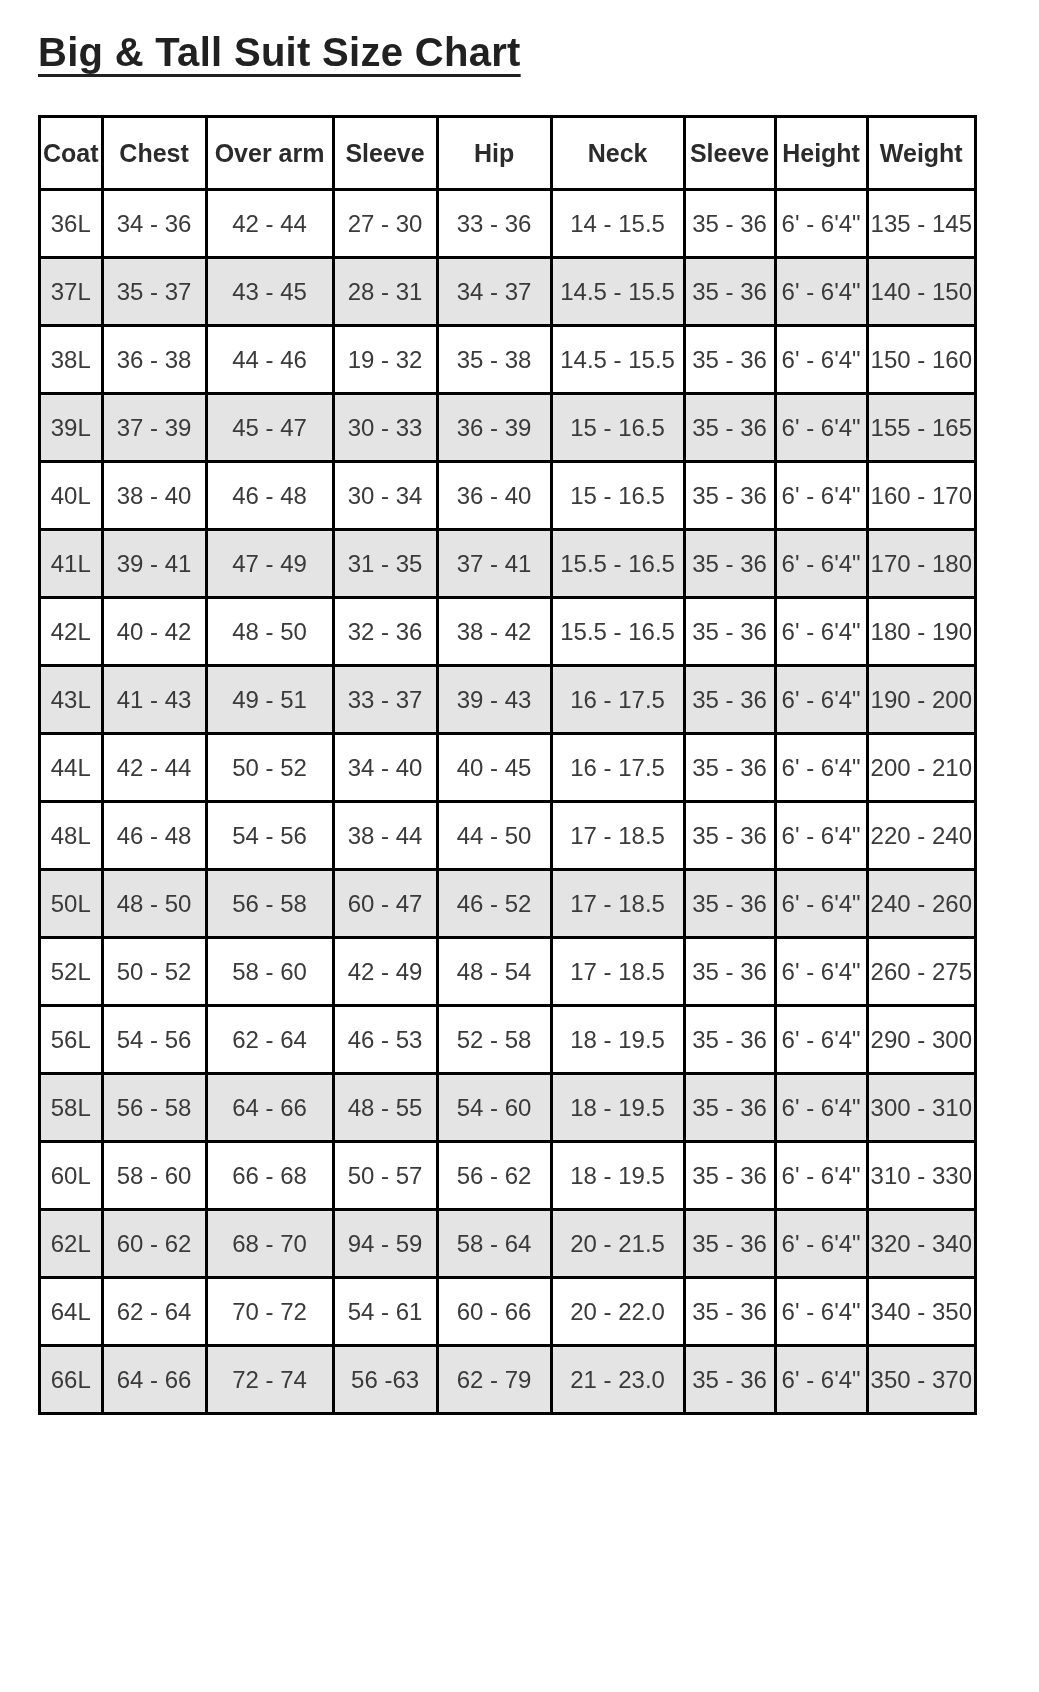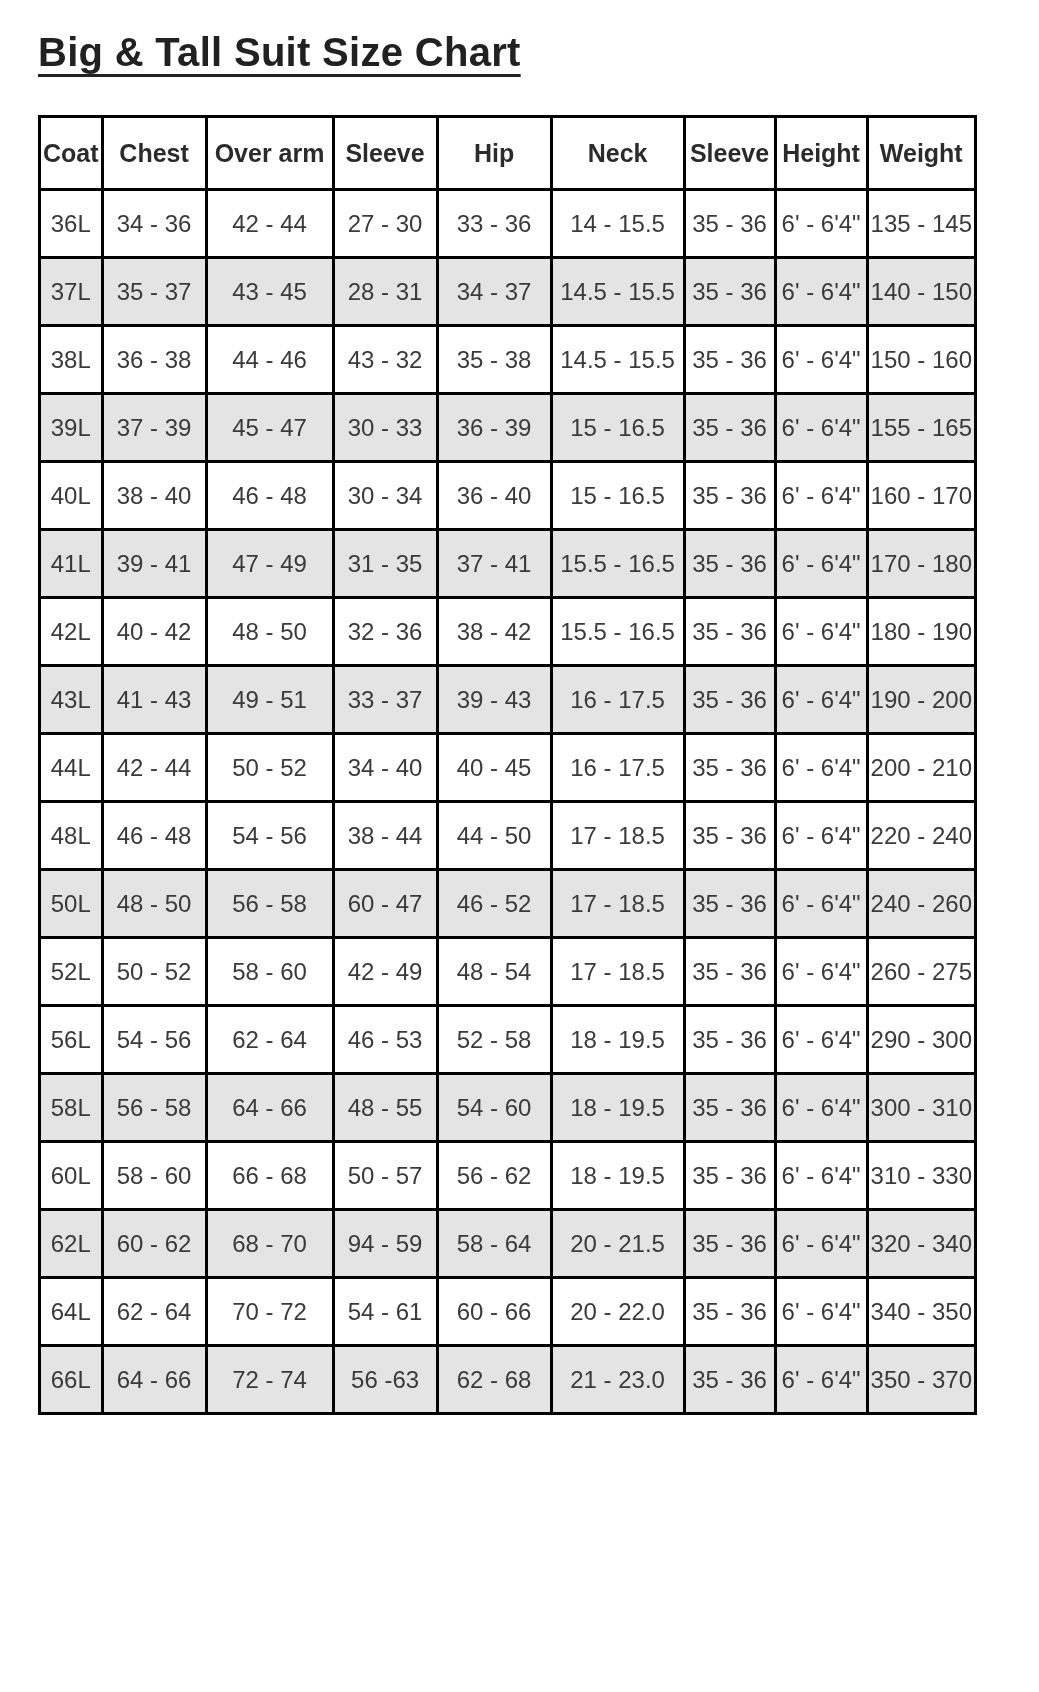--- a/index.html
+++ b/index.html
@@ -118,21 +118,21 @@
           <td>34 - 37</td>
           <td>14.5 - 15.5</td>
           <td>35 - 36</td>
           <td>6' - 6'4"</td>
           <td>140 - 150</td>
         </tr>
         <tr>
           <td>38L</td>
           <td>36 - 38</td>
           <td>44 - 46</td>
-          <td>43 - 32</td>
+          <td>19 - 32</td>
           <td>35 - 38</td>
           <td>14.5 - 15.5</td>
           <td>35 - 36</td>
           <td>6' - 6'4"</td>
           <td>150 - 160</td>
         </tr>
         <tr class="alt">
           <td>39L</td>
           <td>37 - 39</td>
           <td>45 - 47</td>
@@ -284,21 +284,21 @@
           <td>20 - 22.0</td>
           <td>35 - 36</td>
           <td>6' - 6'4"</td>
           <td>340 - 350</td>
         </tr>
         <tr class="alt">
           <td>66L</td>
           <td>64 - 66</td>
           <td>72 - 74</td>
           <td>56 -63</td>
-          <td>62 - 68</td>
+          <td>62 - 79</td>
           <td>21 - 23.0</td>
           <td>35 - 36</td>
           <td>6' - 6'4"</td>
           <td>350 - 370</td>
         </tr>
       </tbody>
   </table>
 </div>
 
 </body></html>

